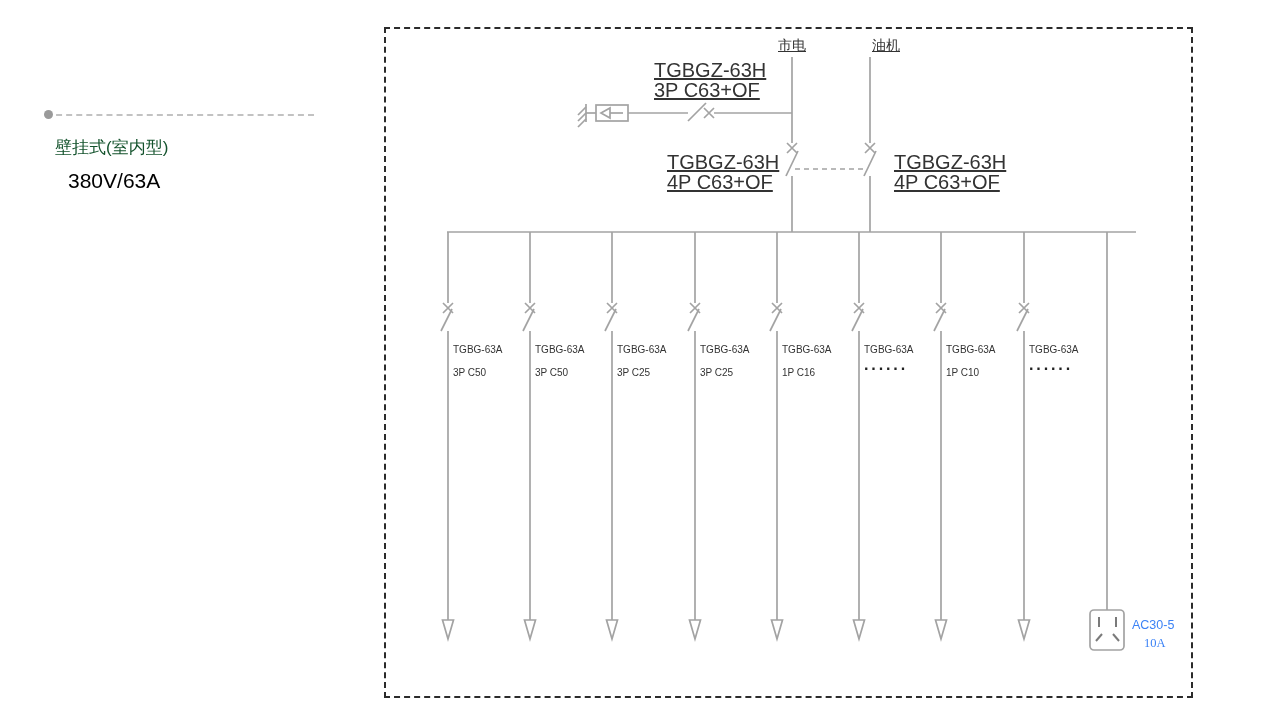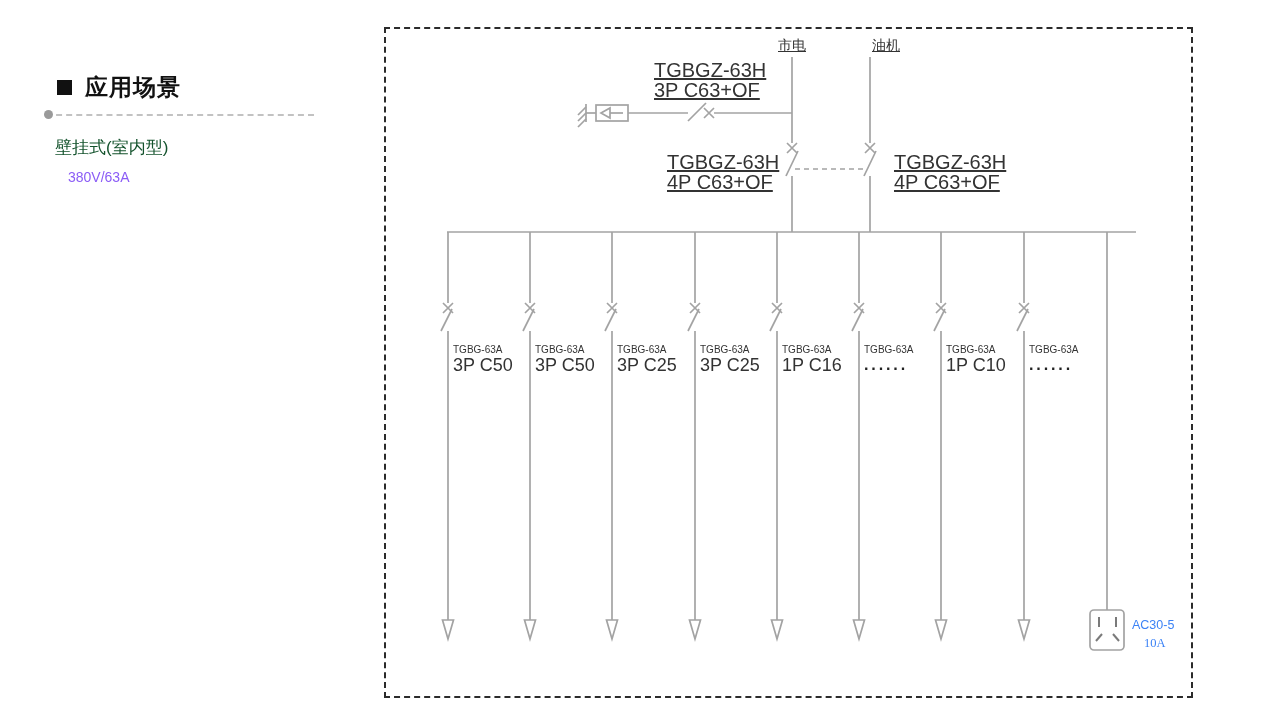--- a/index.html
+++ b/index.html
@@ -13,53 +13,49 @@
   }
   .stage { position: absolute; inset: 0; }
 
   
   .title-row { position: absolute; left: 57px; top: 72px; display: flex; align-items: center; gap: 13px; }
   .bullet { width: 15px; height: 15px; background: #111; flex: 0 0 auto; }
   .title { font-size: 23px; font-weight: 700; color: #111; letter-spacing: 1px; white-space: nowrap; }
   .rule { position: absolute; left: 46px; top: 114px; width: 268px; border-top: 2px dashed #c2c2c2; }
   .rule-dot { position: absolute; left: -2px; top: -6px; width: 9px; height: 9px; border-radius: 50%; background: #9a9a9a; }
   .subtitle { position: absolute; left: 55px; top: 136px; font-size: 17px; color: #14532d; white-space: nowrap; }
-  .rating { position: absolute; left: 68px; top: 169px; font-size: 14px; color: #8b5cf6; white-space: nowrap; }
+  .rating { position: absolute; left: 68px; top: 169px; font-size: 21px; color: #000000; white-space: nowrap; }
 
   
   .diagram-border { position: absolute; left: 384px; top: 27px; width: 809px; height: 671px; border: 2px dashed #2b2b2b; }
   svg.wires { position: absolute; left: 0; top: 0; }
 
   
   .lbl { position: absolute; color: #333; white-space: nowrap; text-decoration: underline; }
   .src { width: 60px; text-align: center; font-size: 14px; top: 37px; }
   .src-mains { left: 762px; }
   .src-gen { left: 840px; text-align: right; }
   .twol { font-size: 20px; line-height: 20px; }
   .inc-lbl { left: 654px; top: 60px; }
   .ats-l-lbl { left: 667px; top: 152px; }
   .ats-r-lbl { left: 894px; top: 152px; }
 
   .flabel { position: absolute; top: 344px; color: #333; white-space: nowrap; }
   .fmodel { font-size: 10px; }
-  .fspec { font-size: 18px; margin-top: 0; }
+  .fspec { font-size: 10px; margin-top: 12px; }
   .fspec.is-dots { font-weight: 700; font-size: 16px; letter-spacing: 2px; margin-top: 5px; color: #222; }
 
   .socket-lbl { position: absolute; left: 1132px; top: 616px; font-size: 12.5px; line-height: 18px; color: #3b82f6; white-space: nowrap; }
   .socket-spec { padding-left: 12px; font-family: Liberation Serif, serif; }
 </style>
 </head>
 <body>
 
 <div class="stage">
 
-  <div class="title-row">
-    <span class="bullet"></span>
-    <span class="title">应用场景</span>
-  </div>
   <div class="rule">
     <span class="rule-dot"></span>
   </div>
   <div class="subtitle">壁挂式(室内型)</div>
   <div class="rating">380V/63A</div>
 
   <div class="diagram-border"></div>
 
   <svg class="wires" width="1269" height="721" viewBox="0 0 1269 721">
     <defs>

